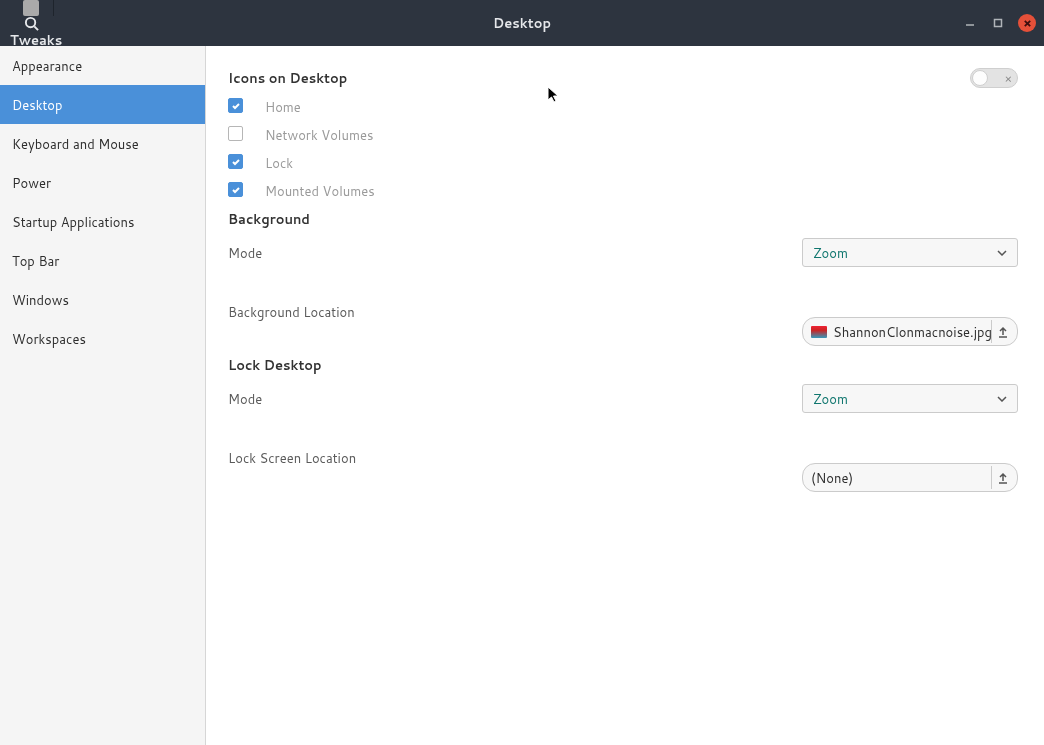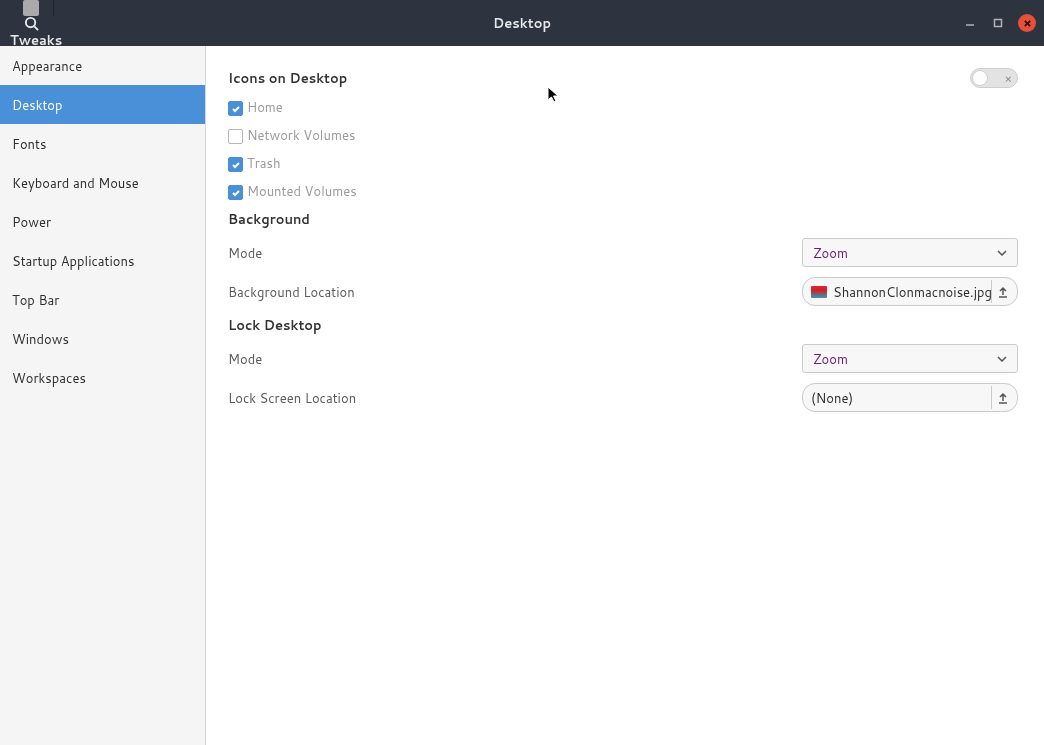--- a/index.html
+++ b/index.html
@@ -142,22 +142,22 @@
     .row {
       display: flex;
       justify-content: space-between;
       align-items: center;
       margin-bottom: 10px;
       min-height: 28px;
       gap: 23px;
     }
     .checkbox-row {
       display: flex;
-      align-items: flex-end;
-      gap: 4px;
+      align-items: flex-start;
+      gap: 22px;
       margin-bottom: 10px;
     }
     .checkbox {
       width: 15px;
       height: 15px;
       border: 1px solid #b6b6b6;
       border-radius: 2px;
       display: inline-flex;
       align-items: center;
       justify-content: center;
@@ -201,38 +201,39 @@
     .dropdown {
       width: 216px;
       height: 29px;
       background: #f7f7f7;
       border: 1px solid #cbcbcb;
       border-radius: 3px;
       display: flex;
       align-items: center;
       justify-content: space-between;
       padding: 0 10px;
-      color: #701a75;
+      color: #0f766e;
       font-size: 13px;
     }
     .dropdown-icon {
       color: #666;
     }
     .file-picker {
       width: 216px;
       height: 29px;
       background: #f7f7f7;
       border: 1px solid #cbcbcb;
       border-radius: 13px;
       display: flex;
       align-items: center;
       justify-content: space-between;
       padding: 0 4px 0 8px;
       color: #2e2e2e;
       font-size: 13px;
+      margin-top: 40px;
     }
     .file-label {
       display: flex;
       align-items: center;
       gap: 6px;
       overflow: hidden;
       white-space: nowrap;
     }
     .file-thumb {
       width: 16px;
@@ -292,21 +293,20 @@
           <line x1="8" y1="2" x2="2" y2="8" stroke="#3d0f0f" stroke-width="2"></line>
         </svg>
     </div>
   </div>
 </div>
 
 <div class="body-area">
   <div class="sidebar" id="sidebar">
       <div class="sidebar-item">Appearance</div>
       <div class="sidebar-item active">Desktop</div>
-      <div class="sidebar-item">Fonts</div>
       <div class="sidebar-item">Keyboard and Mouse</div>
       <div class="sidebar-item">Power</div>
       <div class="sidebar-item">Startup Applications</div>
       <div class="sidebar-item">Top Bar</div>
       <div class="sidebar-item">Windows</div>
       <div class="sidebar-item">Workspaces</div>
     </div>
 
   <div class="content">
 
@@ -329,21 +329,21 @@
         <div class="checkbox-row">
           <div class="checkbox"></div>
           <span class="check-label">Network Volumes</span>
         </div>
         <div class="checkbox-row">
           <div class="checkbox checked">
             <svg width="10" height="10" viewBox="0 0 10 10">
               <path d="M2 5 L4 7 L8 3" stroke="#fff" stroke-width="2" fill="none"></path>
             </svg>
           </div>
-          <span class="check-label">Trash</span>
+          <span class="check-label">Lock</span>
         </div>
         <div class="checkbox-row">
           <div class="checkbox checked">
             <svg width="10" height="10" viewBox="0 0 10 10">
               <path d="M2 5 L4 7 L8 3" stroke="#fff" stroke-width="2" fill="none"></path>
             </svg>
           </div>
           <span class="check-label">Mounted Volumes</span>
         </div>
       </div>

